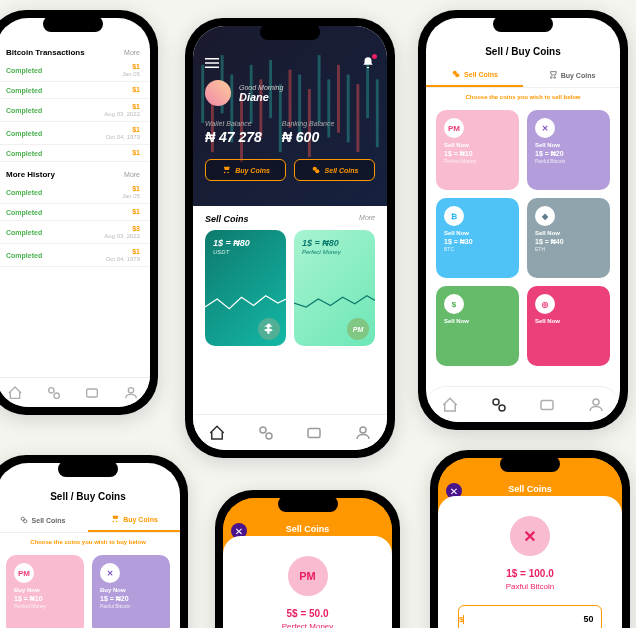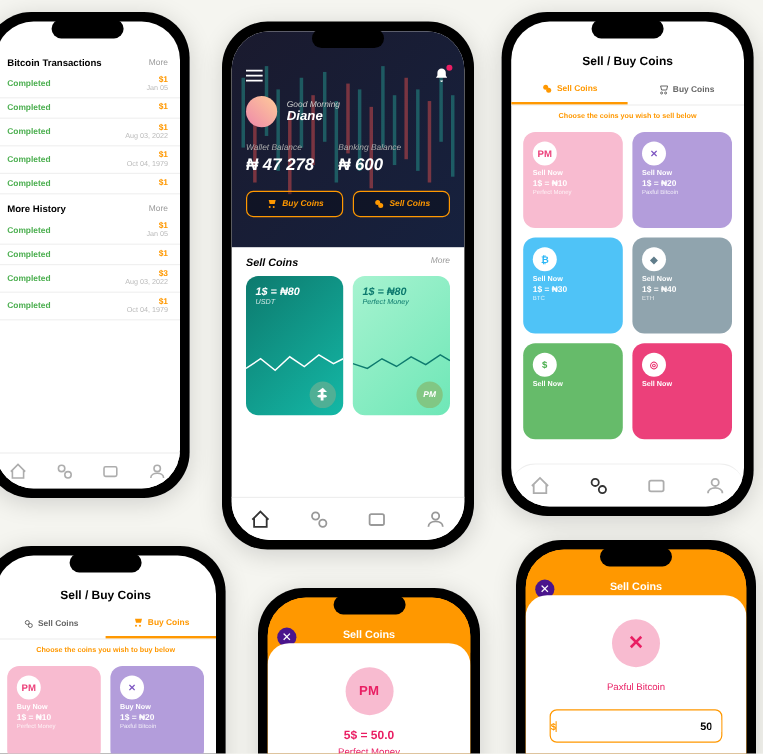--- a/index.html
+++ b/index.html
@@ -463,20 +463,21 @@
   <div class="notch"></div>
   <div class="phone-inner" style="background:#ff9800">
     <div class="modal-top">
       <div class="modal-close">✕</div>
       <div class="modal-title">Sell Coins</div>
     </div>
     <div class="modal-body" style="height:240px">
       <div class="modal-icon" style="background:#f8bbd0;color:#e91e63;font-size:16px;font-weight:700">
           <span>✕</span>
         </div>
+      <div class="modal-rate">1$ = 100.0</div>
       <div class="modal-coin">Paxful Bitcoin</div>
       <div class="modal-input-row">
         <div class="cur">$</div>
         <input value="50" style="">
       </div>
 
     </div>
   </div>
 </div>
 

